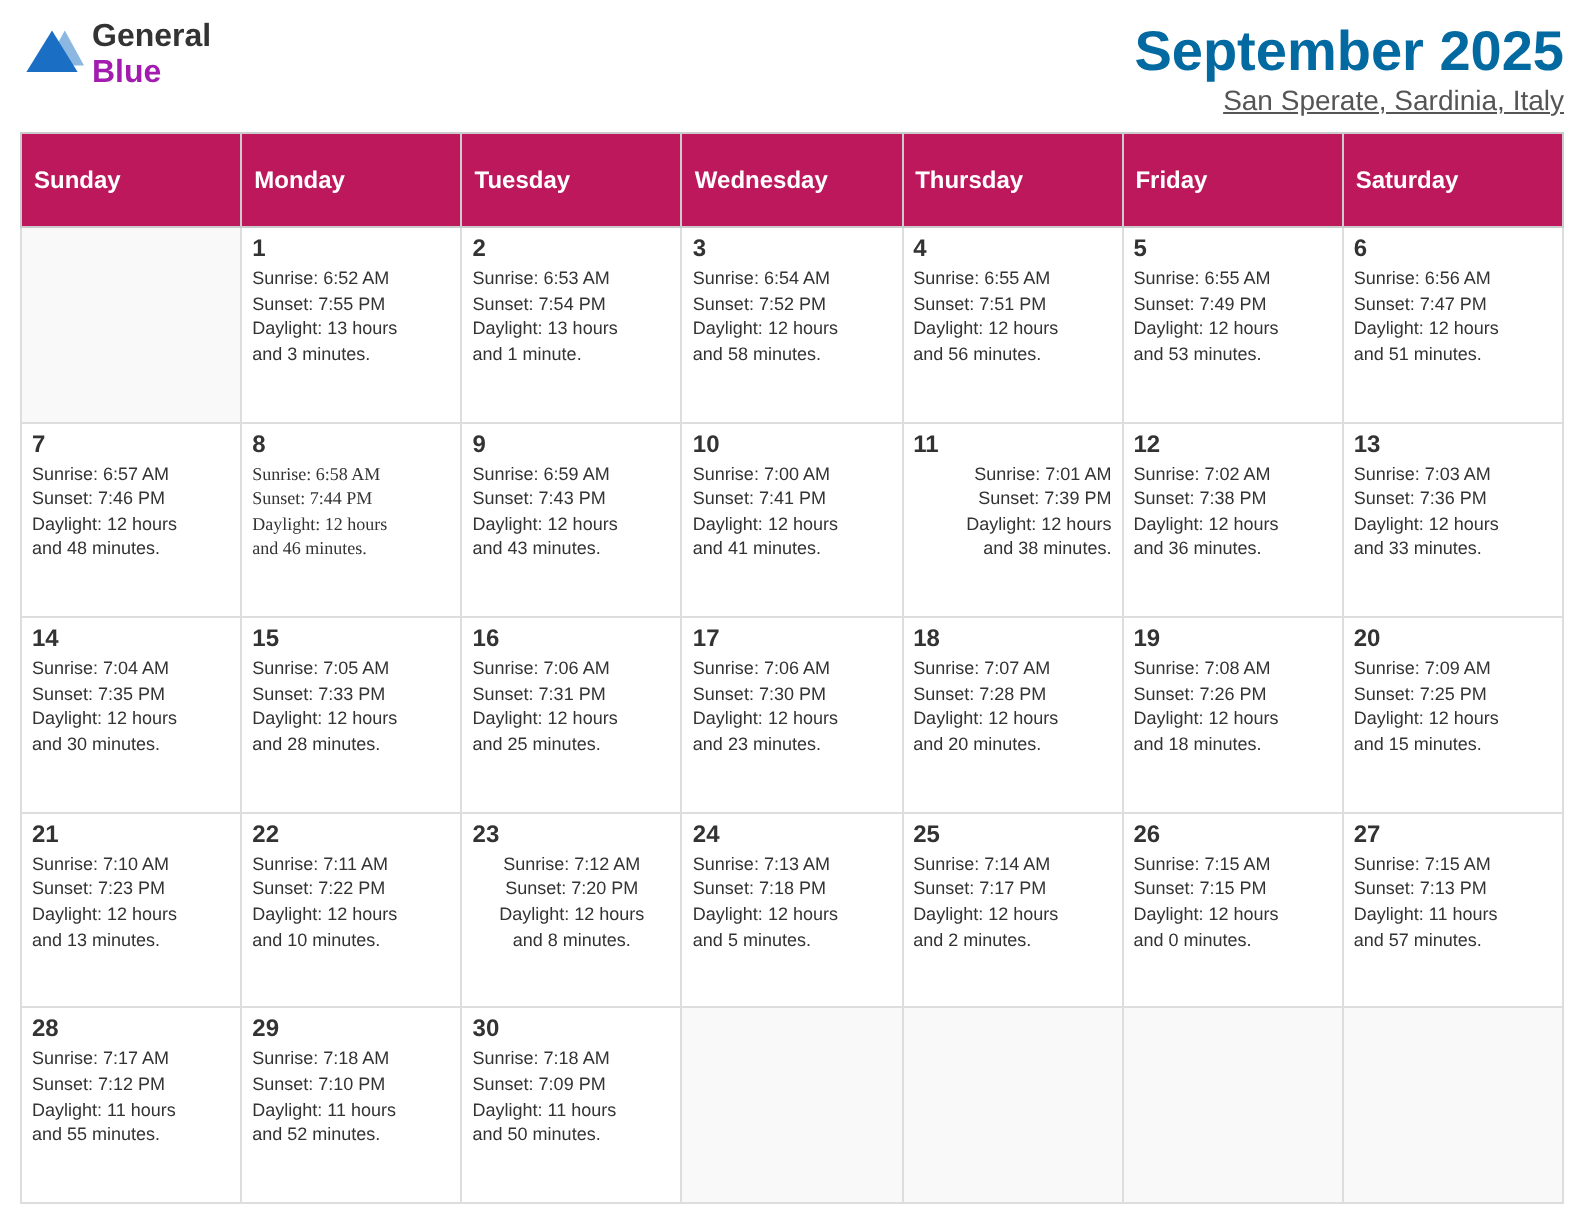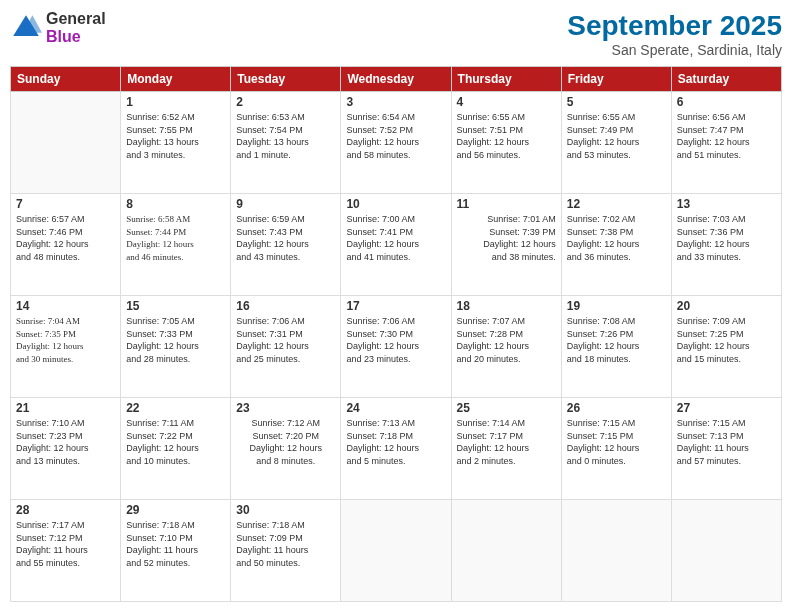--- a/index.html
+++ b/index.html
@@ -51,33 +51,34 @@
       text-align: right;
     }
     .month-title {
       font-size: 28px;
       font-weight: bold;
       color: #0369a1;
     }
     .location-title {
       font-size: 14px;
       color: #555;
+      text-decoration: underline;
     }
     .calendar {
       width: 100%;
       border-collapse: collapse;
       flex: 1;
     }
     .calendar th {
-      background-color: #b91c1c;
+      background-color: #be185d;
       color: white;
       font-size: 12px;
       font-weight: bold;
       text-align: left;
-      padding: 5px 6px;
+      padding: 16px 6px;
       border: 1px solid #ccc;
     }
     .calendar td {
       vertical-align: top;
       border: 1px solid #ddd;
       padding: 3px 5px;
       width: calc(100% / 7);
       height: 85px;
       font-size: 9.5px;
       color: #333;
@@ -224,21 +225,21 @@
             <div class="day-number">13</div>
             <div class="day-info" style="white-space: pre-line;">Sunrise: 7:03 AM
 Sunset: 7:36 PM
 Daylight: 12 hours
 and 33 minutes.</div>
           </td>
         </tr>
         <tr>
           <td>
             <div class="day-number">14</div>
-            <div class="day-info" style="white-space: pre-line; font-family: Liberation Serif, serif;">Sunrise: 7:04 AM
+            <div class="day-info" style="white-space: pre-line;">Sunrise: 7:04 AM
 Sunset: 7:35 PM
 Daylight: 12 hours
 and 30 minutes.</div>
           </td>
           <td>
             <div class="day-number">15</div>
             <div class="day-info" style="white-space: pre-line;">Sunrise: 7:05 AM
 Sunset: 7:33 PM
 Daylight: 12 hours
 and 28 minutes.</div>

